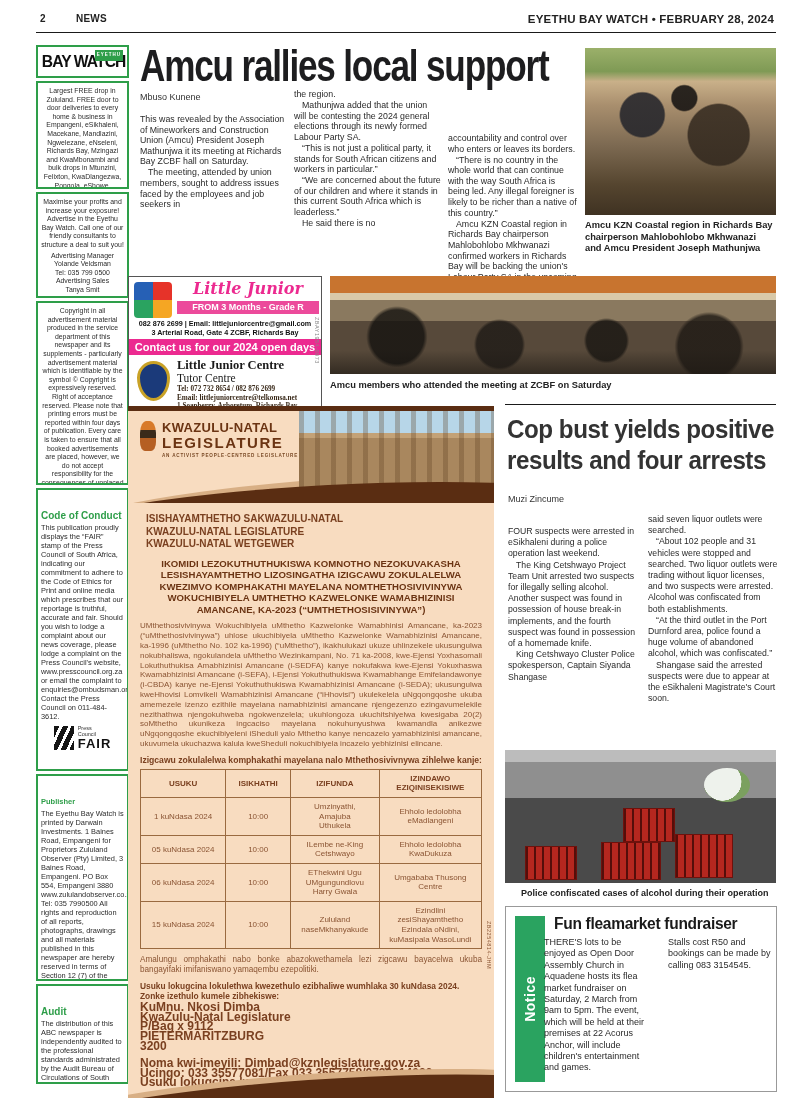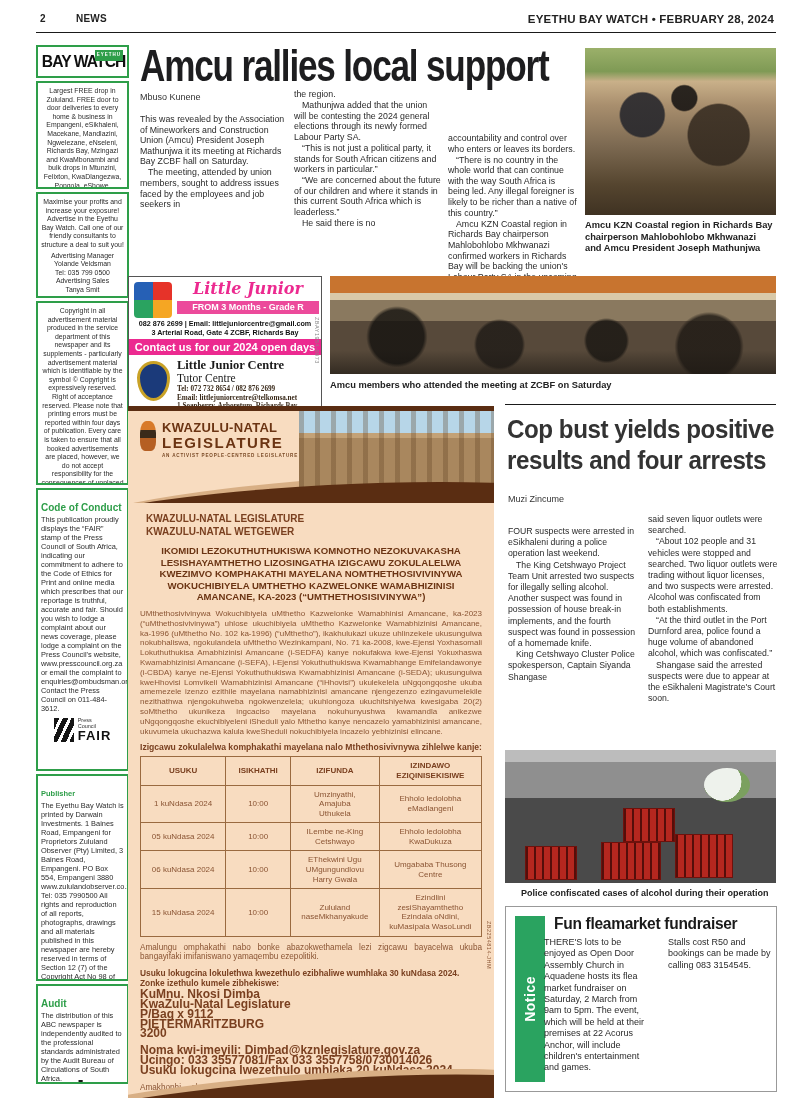--- a/index.html
+++ b/index.html
@@ -13,21 +13,21 @@
   .hdr-left { position:absolute; top:13px; left:40px; font-size:10px; font-weight:bold; letter-spacing:.3px; }
   .hdr-left span + span { margin-left:30px; }
   .hdr-right { position:absolute; top:13px; right:32px; font-size:11.5px; font-weight:bold; letter-spacing:.2px; }
   .hdr-rule { position:absolute; top:32px; left:36px; right:30px; border-top:1.6px solid #1a1a1a; }
 
   
   .sidebar { position:absolute; left:36px; top:45px; width:93px; }
   .sbox { border:2px solid #2e9e49; background:#fff; margin-bottom:3px; padding:4px 3px; overflow:hidden;
           font-size:6.9px; line-height:8.6px; text-align:center; color:#2b2b2b; }
   .sbox.left { text-align:left; font-size:7.4px; line-height:9px; }
-  .green-h { color:#2e9e49; font-weight:bold; font-size:10px; line-height:11px; margin:8px 0 2px 0; text-align:left;}
+  .green-h { color:#2e9e49; font-weight:bold; font-size:10px; line-height:11px; margin:16px 0 2px 0; text-align:left;}
   .green-h.small { font-size:7.5px; }
   
   .bw-box { height:33px; padding:2px; position:relative; }
   .bw-word { font-weight:900; font-size:17px; letter-spacing:-1px; color:#0f0f0f;
              transform:scaleX(.92); transform-origin:left; white-space:nowrap; line-height:26px; text-align:left; padding-left:2px;}
   .bw-tag { position:absolute; top:3px; right:4px; background:#2e9e49; color:#fff; font-size:4.5px;
             font-weight:bold; padding:1px 2px; letter-spacing:1px;}
   .fair-row { display:flex; align-items:center; justify-content:center; gap:4px; margin-top:4px;}
   .fair-icon { width:20px; height:24px; background:repeating-linear-gradient(115deg,#151515 0 5px,#fff 5px 8px); }
   .fair-text { text-align:left; }
@@ -264,20 +264,21 @@
       <div class="leg-logo">
         <div class="leg-emblem"></div>
         <div>
           <div class="l1">KWAZULU-NATAL</div>
           <div class="l2">LEGISLATURE</div>
           <div class="l3">AN ACTIVIST PEOPLE-CENTRED LEGISLATURE</div>
         </div>
       </div>
     </div>
     <div class="leg-tri">
+      <div>ISISHAYAMTHETHO SAKWAZULU-NATAL</div>
       <div>KWAZULU-NATAL LEGISLATURE</div>
       <div>KWAZULU-NATAL WETGEWER</div>
     </div>
     <div class="leg-head">IKOMIDI LEZOKUTHUTHUKISWA KOMNOTHO NEZOKUVAKASHA LESISHAYAMTHETHO LIZOSINGATHA IZIGCAWU ZOKULALELWA KWEZIMVO KOMPHAKATHI MAYELANA NOMTHETHOSIVIVINYWA WOKUCHIBIYELA UMTHETHO KAZWELONKE WAMABHIZINISI AMANCANE, KA-2023 (“UMTHETHOSISIVINYWA”)</div>
     <div class="leg-intro">UMthethosivivinywa Wokuchibiyela uMthetho Kazwelonke Wamabhinisi Amancane, ka-2023 (“uMthethosivivinywa”) uhlose ukuchibiyela uMthetho Kazwelonke Wamabhizinisi Amancane, ka-1996 (uMthetho No. 102 ka-1996) (“uMthetho”), ikakhulukazi ukuze uhlinzekele ukusungulwa nokubhaliswa, ngokulandela uMthetho Wezinkampani, No. 71 ka-2008, kwe-Ejensi Yoxhasomali Lokuthuthukisa Amabhizinisi Amancane (i-SEDFA) kanye nokufakwa kwe-Ejensi Yokuxhaswa Kwamabhizinisi Amancane (i-SEFA), i-Ejensi Yokuthuthukiswa Kwamabhange Emifelandawonye (i-CBDA) kanye ne-Ejensi Yokuthuthukiswa Kwamabhizinisi Amancane (i-SEDA); ukusungulwa kweHhovisi Lomvikeli Wamabhizinisi Amancane (“iHhovisi”) ukulekelela uNgqongqoshe ukuba amemezele izenzo ezithile mayelana namabhizinisi amancane njengezenzo ezingavumelekile nezithathwa njengokuhweba ngokwenzelela; ukuhlongoza ukuchitshiyelwa kwesigaba 20(2) soMthetho ukunikeza ingcaciso mayelana nokuhunyushwa kwamandla anikezwe uNgqongqoshe ekuchibiyeleni iSheduli yalo Mthetho kanye nencazelo yamabhizinisi amancane, ukuvumela ukuchazwa kalula kweSheduli nokuchibiyela incazelo yebhizinisi elincane.</div>
     <div class="leg-tabintro">Izigcawu zokulalelwa komphakathi mayelana nalo Mthethosivivnywa zihlelwe kanje:</div>
     <table class="leg-table">
       <tbody>
           <tr>
         <th style="width:25%">USUKU</th>

